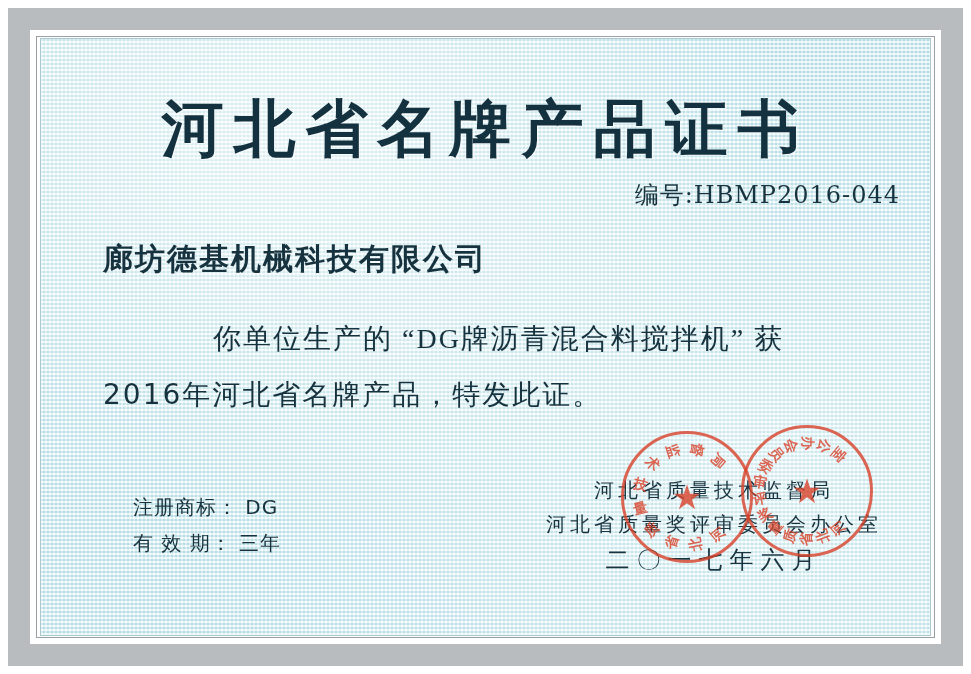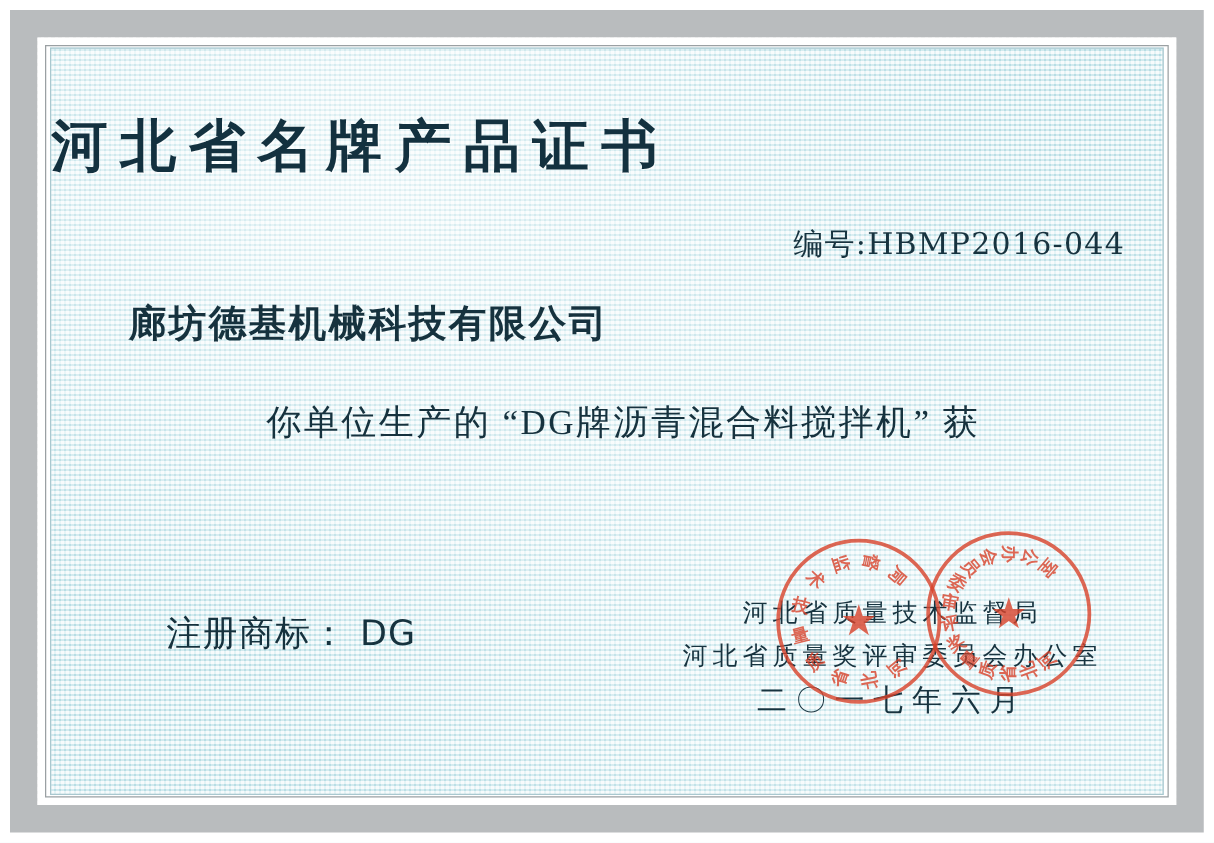--- a/index.html
+++ b/index.html
@@ -88,24 +88,24 @@
     width: 100%;
     height: 100%;
   }
 
   
   .cert-title {
     position: absolute;
     left: 0;
     right: 0;
     top: 48px;
-    text-align: left;
+    text-align: center;
     font-family: "DejaVu Sans", sans-serif;
     font-weight: bold;
-    font-size: 45px;
+    font-size: 62px;
     letter-spacing: 10px;
     color: #13313f;
     text-shadow: 1px 1px 0 rgba(255,255,255,0.6);
     white-space: nowrap;
   }
 
   
   .cert-serial {
     position: absolute;
     right: 30px;
@@ -143,21 +143,21 @@
   }
   .body-line-1 { text-indent: 110px; white-space: nowrap; font-family: Liberation Serif, serif; }
   .body-line-2 { white-space: nowrap; }
 
   
   .details {
     position: absolute;
     left: 92px;
     top: 450px;
     font-family: "DejaVu Sans", sans-serif;
-    font-size: 28px;
+    font-size: 20px;
     color: #16323e;
     line-height: 36px;
     letter-spacing: 1px;
   }
   .detail-row { white-space: nowrap; }
   .detail-label { display: inline-block; }
   .detail-value { display: inline-block; }
 
   
   .issuer {
@@ -231,26 +231,31 @@
     <div class="content">
 
       <div class="cert-title">河北省名牌产品证书</div>
 
       <div class="cert-serial">编号:HBMP2016-044</div>
 
       <div class="recipient">廊坊德基机械科技有限公司</div>
 
       <div class="body-text">
         <div class="body-line-1">你单位生产的 “DG牌沥青混合料搅拌机” 获</div>
+        <div class="body-line-2">2016年河北省名牌产品，特发此证。</div>
       </div>
 
       <div class="details">
         <div class="detail-row">
           <span class="detail-label">注册商标：</span>
           <span class="detail-value">DG</span>
+        </div>
+        <div class="detail-row">
+          <span class="detail-label">有 效 期：</span>
+          <span class="detail-value">三年</span>
         </div>
       </div>
 
       <div class="issuer">
         <div>河北省质量技术监督局</div>
         <div>河北省质量奖评审委员会办公室</div>
         <div class="issuer-date">二〇一七年六月</div>
       </div>
 
       <div class="seal seal-1">

